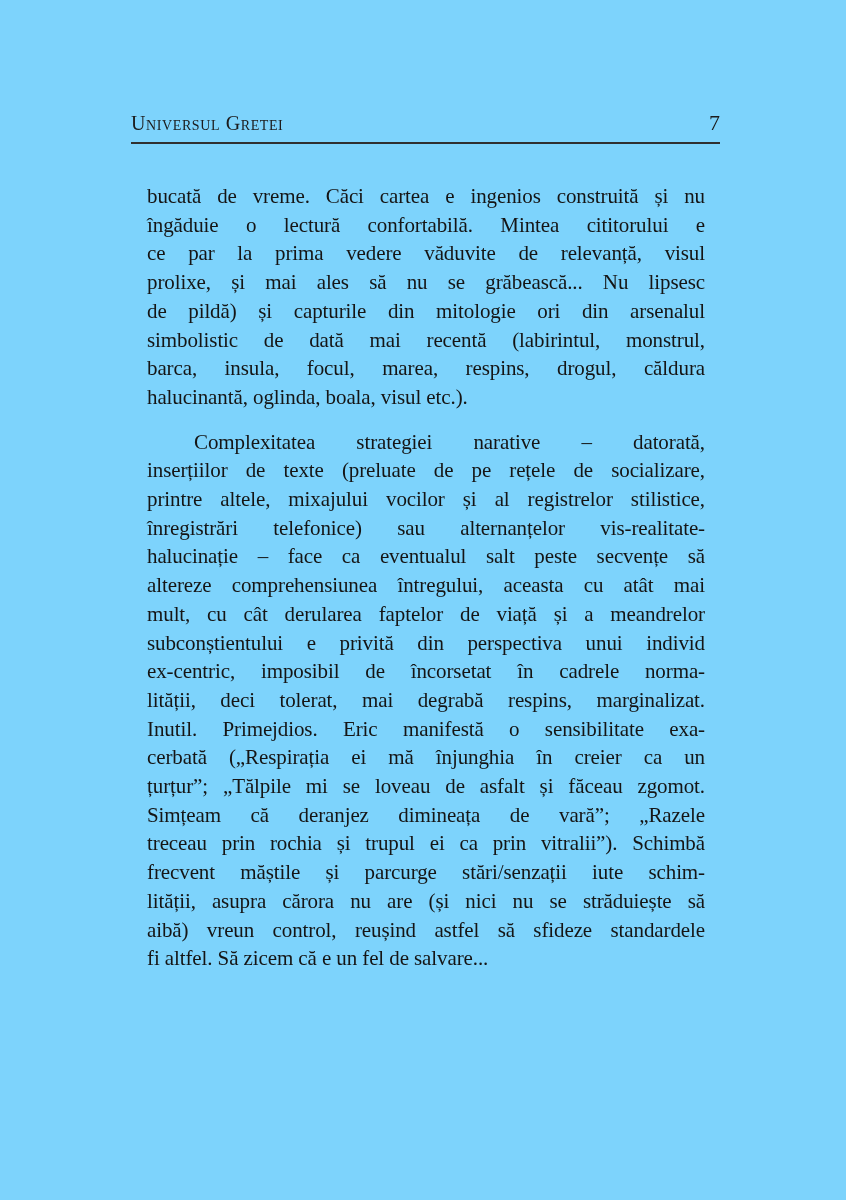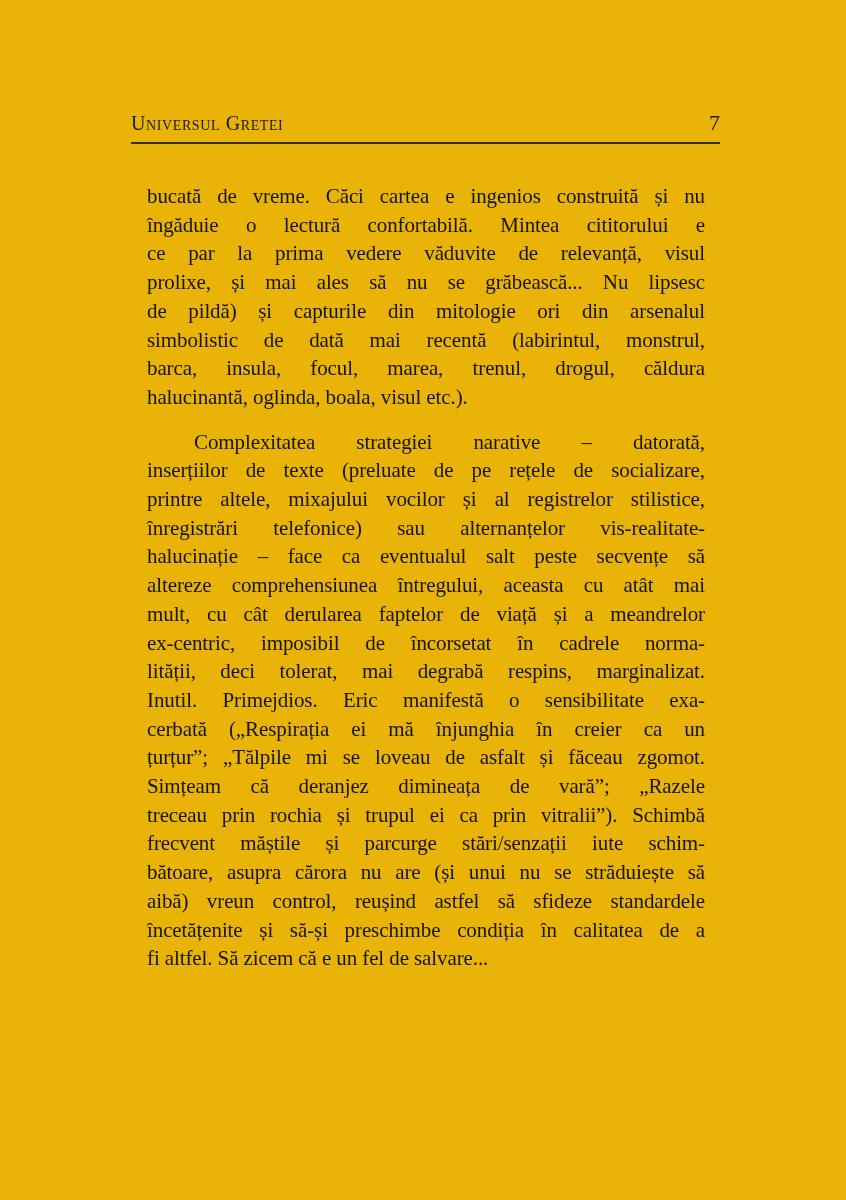--- a/index.html
+++ b/index.html
@@ -4,21 +4,21 @@
 <style>
   html, body {
     margin: 0;
     padding: 0;
     background: #ffffff;
   }
   .page {
     position: relative;
     width: 846px;
     height: 1200px;
-    background: #eab308;
+    background: #7dd3fc;
     font-family: "Liberation Serif", serif;
     color: #161616;
     overflow: hidden;
   }
   .page-header {
     position: absolute;
     left: 131px;
     top: 110px;
     width: 589px;
     display: flex;
@@ -71,38 +71,38 @@
     <span class="page-number">7</span>
   </header>
   <main class="page-body">
       <div class="paragraph">
         <div class="line">bucată de vreme. Căci cartea e ingenios construită și nu</div>
         <div class="line">îngăduie o lectură confortabilă. Mintea cititorului e</div>
         <div class="line">ce par la prima vedere văduvite de relevanță, visul</div>
         <div class="line">prolixe, și mai ales să nu se grăbească... Nu lipsesc</div>
         <div class="line">de pildă) și capturile din mitologie ori din arsenalul</div>
         <div class="line">simbolistic de dată mai recentă (labirintul, monstrul,</div>
-        <div class="line">barca, insula, focul, marea, trenul, drogul, căldura</div>
+        <div class="line">barca, insula, focul, marea, respins, drogul, căldura</div>
         <div class="line last">halucinantă, oglinda, boala, visul etc.).</div>
       </div>
       <div class="paragraph">
         <div class="line indent">Complexitatea strategiei narative – datorată,</div>
         <div class="line">inserțiilor de texte (preluate de pe rețele de socializare,</div>
         <div class="line">printre altele, mixajului vocilor și al registrelor stilistice,</div>
         <div class="line">înregistrări telefonice) sau alternanțelor vis-realitate-</div>
         <div class="line">halucinație – face ca eventualul salt peste secvențe să</div>
         <div class="line">altereze comprehensiunea întregului, aceasta cu atât mai</div>
         <div class="line">mult, cu cât derularea faptelor de viață și a meandrelor</div>
+        <div class="line">subconștientului e privită din perspectiva unui individ</div>
         <div class="line">ex-centric, imposibil de încorsetat în cadrele norma-</div>
         <div class="line">lității, deci tolerat, mai degrabă respins, marginalizat.</div>
         <div class="line">Inutil. Primejdios. Eric manifestă o sensibilitate exa-</div>
         <div class="line">cerbată („Respirația ei mă înjunghia în creier ca un</div>
         <div class="line">țurțur”; „Tălpile mi se loveau de asfalt și făceau zgomot.</div>
         <div class="line">Simțeam că deranjez dimineața de vară”; „Razele</div>
         <div class="line">treceau prin rochia și trupul ei ca prin vitralii”). Schimbă</div>
         <div class="line">frecvent măștile și parcurge stări/senzații iute schim-</div>
-        <div class="line">bătoare, asupra cărora nu are (și unui nu se străduiește să</div>
+        <div class="line">lității, asupra cărora nu are (și nici nu se străduiește să</div>
         <div class="line">aibă) vreun control, reușind astfel să sfideze standardele</div>
-        <div class="line">încetățenite și să-și preschimbe condiția în calitatea de a</div>
         <div class="line last">fi altfel. Să zicem că e un fel de salvare...</div>
       </div>
     </main>
 </div>
 
 </body></html>

